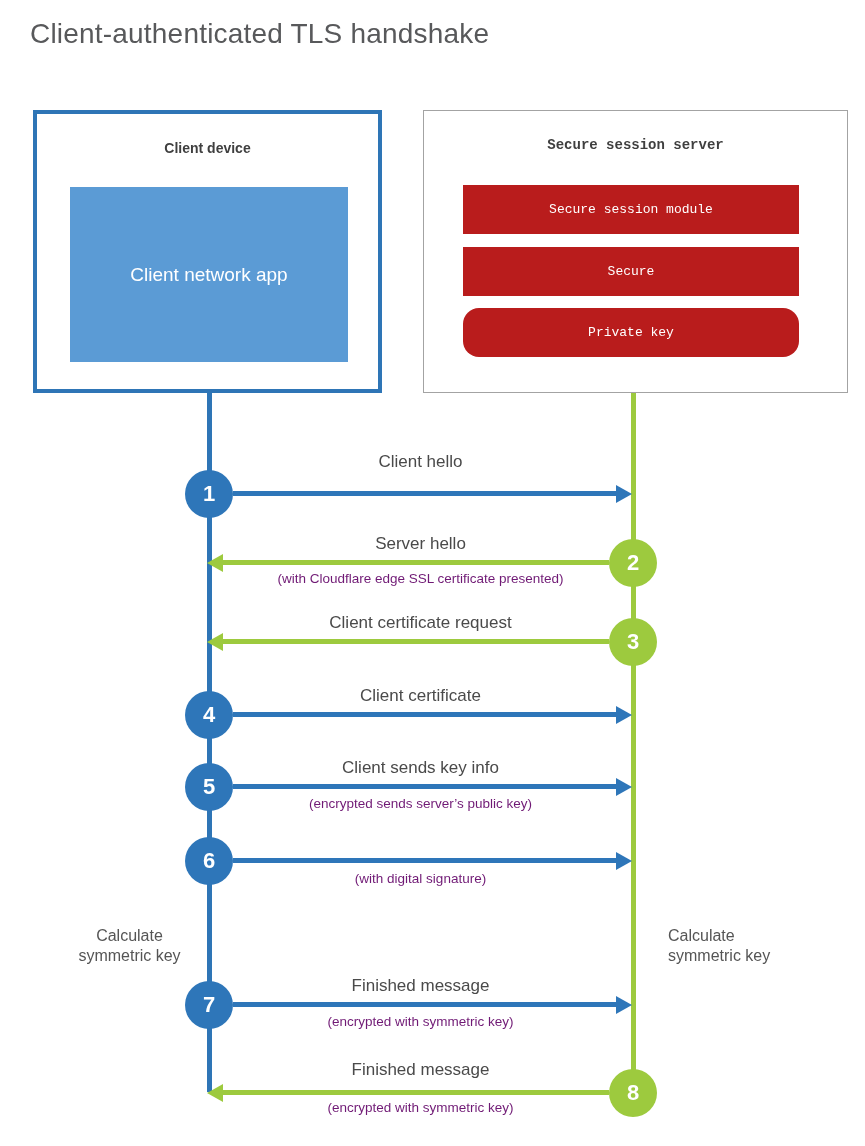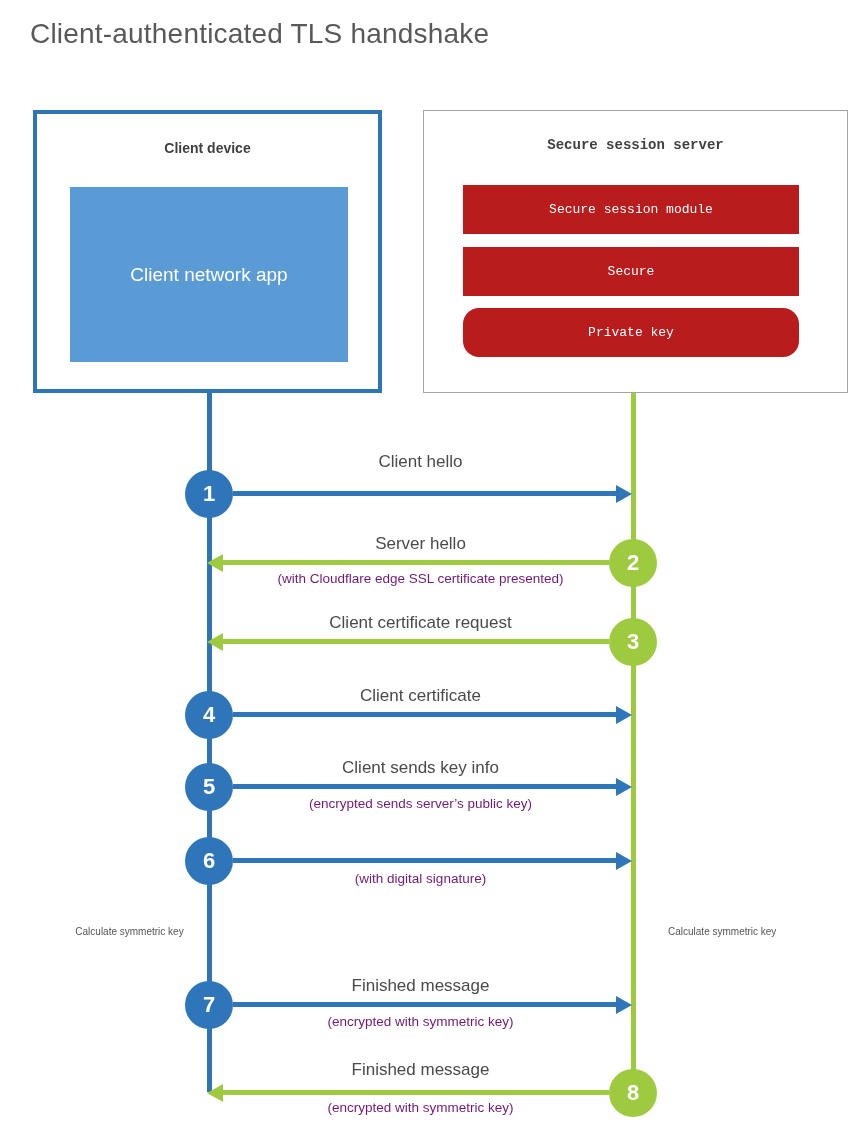--- a/index.html
+++ b/index.html
@@ -119,21 +119,21 @@
   .side-note {
     position: absolute;
     left: 658px; top: 752px;
     width: 178px;
     font-size: 13.5px;
     line-height: 1.26;
     color: #555555;
   }
   .calc-note {
     position: absolute;
-    font-size: 10px;
+    font-size: 16px;
     line-height: 1.26;
     color: #555555;
   }
   .calc-left { left: 62px; top: 926px; width: 135px; text-align: center; }
   .calc-right { left: 668px; top: 926px; width: 110px; text-align: left; }
 </style>
 </head>
 <body>
 
 <div class="canvas">

